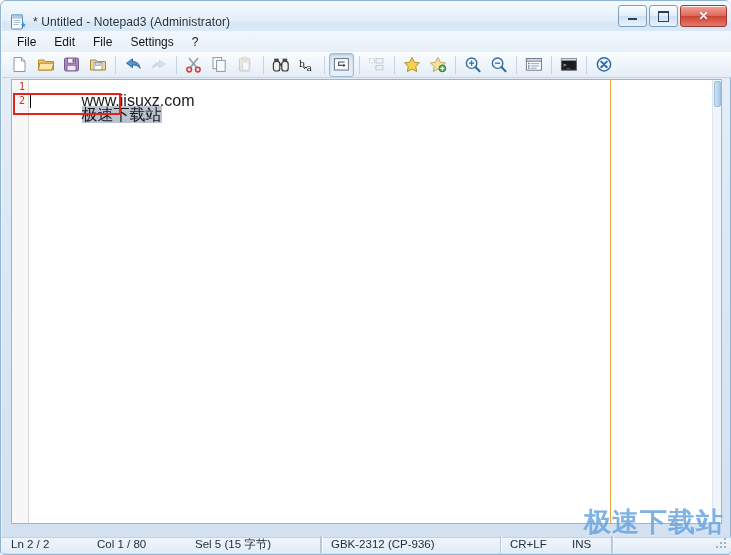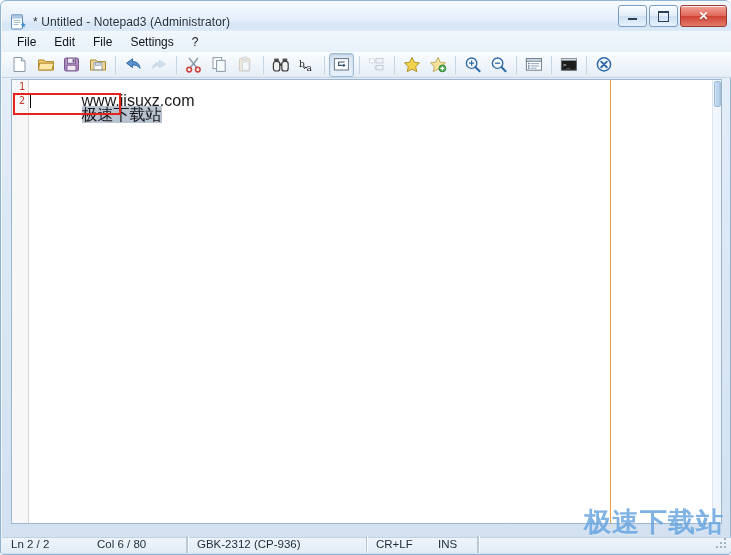--- a/index.html
+++ b/index.html
@@ -591,21 +591,22 @@
 
     <div class="vscroll">
       <div class="vthumb"></div>
     </div>
   </div>
 
   <div class="annot-box"></div>
 
   <div class="statusbar">
     <div class="st-cell" style="min-width:68px">Ln 2 / 2</div>
-    <div class="st-cell" style="min-width:80px">Col 6 / 80</div>
+    <div class="st-cell" style="min-width:80px">Col 1 / 80</div>
+    <div class="st-cell" style="min-width:116px">Sel 5 (15 字节)</div>
     <div class="st-div"></div>
     <div class="st-div"></div>
     <div class="st-cell" style="min-width:160px">GBK-2312 (CP-936)</div>
     <div class="st-div"></div>
     <div class="st-cell" style="min-width:44px">CR+LF</div>
     <div class="st-cell" style="min-width:30px">INS</div>
     <div class="st-div"></div>
 
     <div class="st-div"></div>
 

